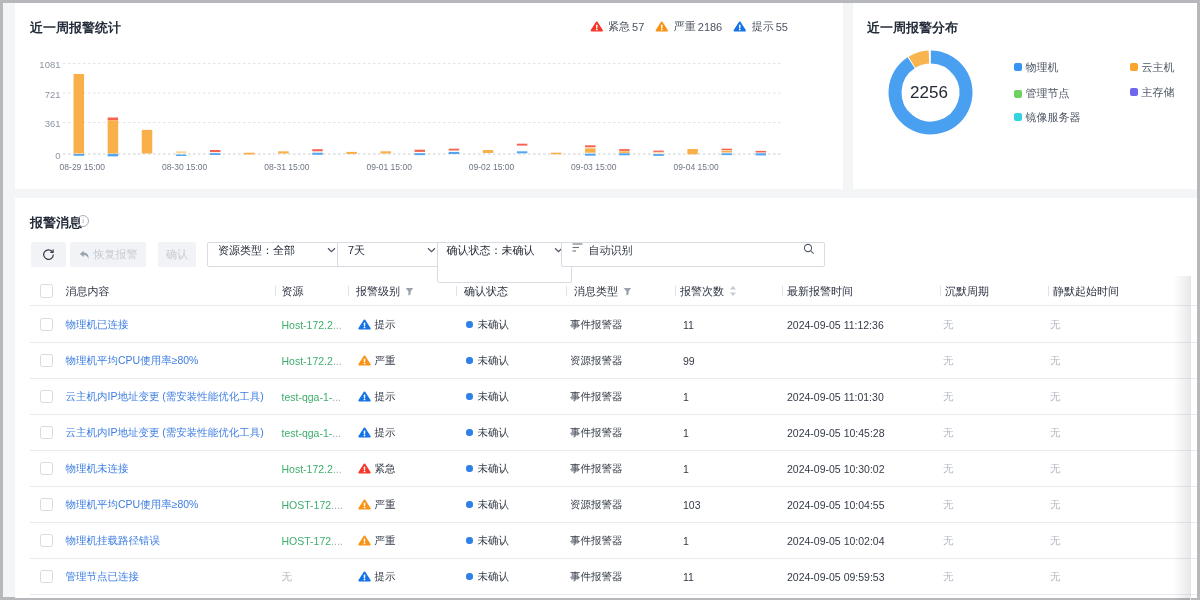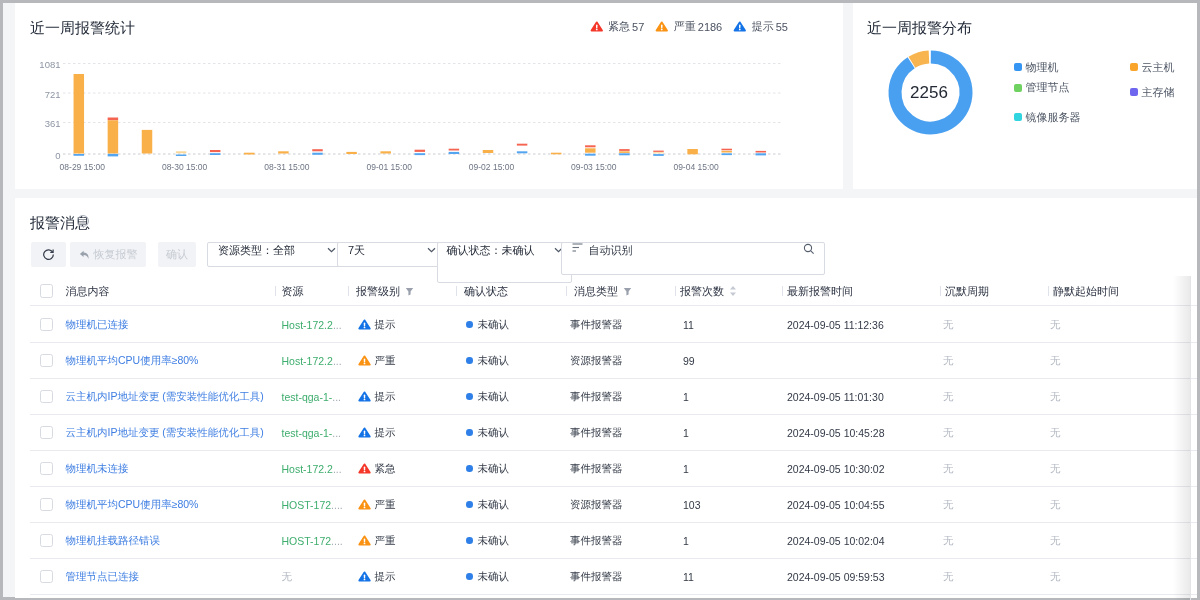--- a/index.html
+++ b/index.html
@@ -1,21 +1,21 @@
 <!DOCTYPE html>
 <html><head><meta charset="utf-8">
 <style>
 html,body{margin:0;padding:0}
 body{width:1200px;height:600px;overflow:hidden;font-family:"Liberation Sans",sans-serif;-webkit-font-smoothing:antialiased}
 .frame{position:absolute;left:0;top:0;width:1194px;height:594px;border:3px solid #b6b8bc;background:#f4f5f7}
 .card{position:absolute;background:#fff}
 #c1{left:11.5px;top:0;width:828px;height:186px}
 #c2{left:849.5px;top:0;width:344px;height:186px}
 #c3{left:11.5px;top:194.5px;width:1182px;height:400px}
-.t1{position:absolute;font-size:15px;font-weight:normal;color:#242c3a}
+.t1{position:absolute;font-size:13px;font-weight:bold;color:#242c3a}
 .abs{position:absolute}
 .lg1{position:absolute;top:16px;right:54.5px;display:flex;align-items:center;font-size:11px;color:#4a5260}
 .lg1 svg{margin-right:5px}
 .lg1 .n{margin-left:2px;margin-right:11px;color:#4a5260}
 
 .ax{font-size:9.5px;fill:#8d95a3}
 .bx{font-size:8.5px;fill:#6e7684}
 
 .dl{position:absolute;font-size:11px;color:#4e5765;display:flex;align-items:center}
 .sw{width:8px;height:8px;border-radius:2px;margin-right:4px}
@@ -127,21 +127,21 @@
 
 <div class="card" id="c2">
   <div class="t1" style="left:14.5px;top:15.5px">近一周报警分布</div>
   <svg class="abs" style="left:0;top:0" width="344" height="186">
     <path d="M77.81 54.00 A35.5 35.5 0 1 1 58.17 59.73" fill="none" stroke="#4aa0f0" stroke-width="13"></path>
     <path d="M58.95 59.23 A35.5 35.5 0 0 1 75.95 54.03" fill="none" stroke="#f8b44e" stroke-width="13"></path>
   </svg>
   <div class="dnum">2256</div>
   <div class="dl" style="left:161px;top:56.5px"><span class="sw" style="background:#3595f2"></span>物理机</div>
   <div class="dl" style="left:277px;top:56.5px"><span class="sw" style="background:#f9a42a"></span>云主机</div>
-  <div class="dl" style="left:161px;top:77px"><span class="sw" style="background:#6fd160"></span>管理节点</div>
+  <div class="dl" style="left:161px;top:83px"><span class="sw" style="background:#6fd160"></span>管理节点</div>
   <div class="dl" style="left:277px;top:81.5px"><span class="sw" style="background:#6f66ef"></span>主存储</div>
   <div class="dl" style="left:161px;top:106.5px"><span class="sw" style="background:#30d5e0"></span>镜像服务器</div>
 </div>
 
 <div class="card" id="c3">
   <div class="t1" style="left:15.5px;top:16px">报警消息</div>
   <div class="info">i</div>
 
   <div class="btn" style="left:16.5px;width:35px">
     <svg width="13" height="13" viewBox="0 0 13 13">
@@ -158,21 +158,21 @@
   <div class="btn" style="left:143.5px;width:38px">确认</div>
   <div class="sel" style="left:192.5px;width:118px;padding:0 8px 0 10px">资源类型：全部<span class="chev"><svg width="9" height="6" viewBox="0 0 9 6">
             <path d="M1 1.2 L4.5 4.6 L8 1.2" fill="none" stroke="#4e5765" stroke-width="1.2"></path>
           </svg></span></div>
   <div class="sel" style="left:322.5px;width:88px;padding:0 8px 0 10px">7天<span class="chev"><svg width="9" height="6" viewBox="0 0 9 6">
             <path d="M1 1.2 L4.5 4.6 L8 1.2" fill="none" stroke="#4e5765" stroke-width="1.2"></path>
           </svg></span></div>
   <div class="sel" style="left:422px;width:116.5px;padding:0 8px 16px 9px">确认状态：未确认<span class="chev"><svg width="9" height="6" viewBox="0 0 9 6">
             <path d="M1 1.2 L4.5 4.6 L8 1.2" fill="none" stroke="#4e5765" stroke-width="1.2"></path>
           </svg></span></div>
-  <div class="sel" style="left:546px;width:243px;padding:0 9px 8px 10px;color:#333a47">
+  <div class="sel" style="left:546px;width:243px;padding:0 9px 0 10px;color:#333a47">
     <svg width="11" height="9" viewBox="0 0 11 9" style="margin-right:6px">
           <g stroke="#6b7380" stroke-width="1.1">
             <line x1="0.5" y1="1" x2="10.5" y2="1"></line>
             <line x1="0.5" y1="4.5" x2="7" y2="4.5"></line>
             <line x1="0.5" y1="8" x2="4" y2="8"></line>
           </g>
         </svg>
     自动识别
     <span style="margin-left:auto"><svg width="12" height="12" viewBox="0 0 12 12">
             <circle cx="5" cy="5" r="3.6" fill="none" stroke="#555e6d" stroke-width="1.1"></circle>

